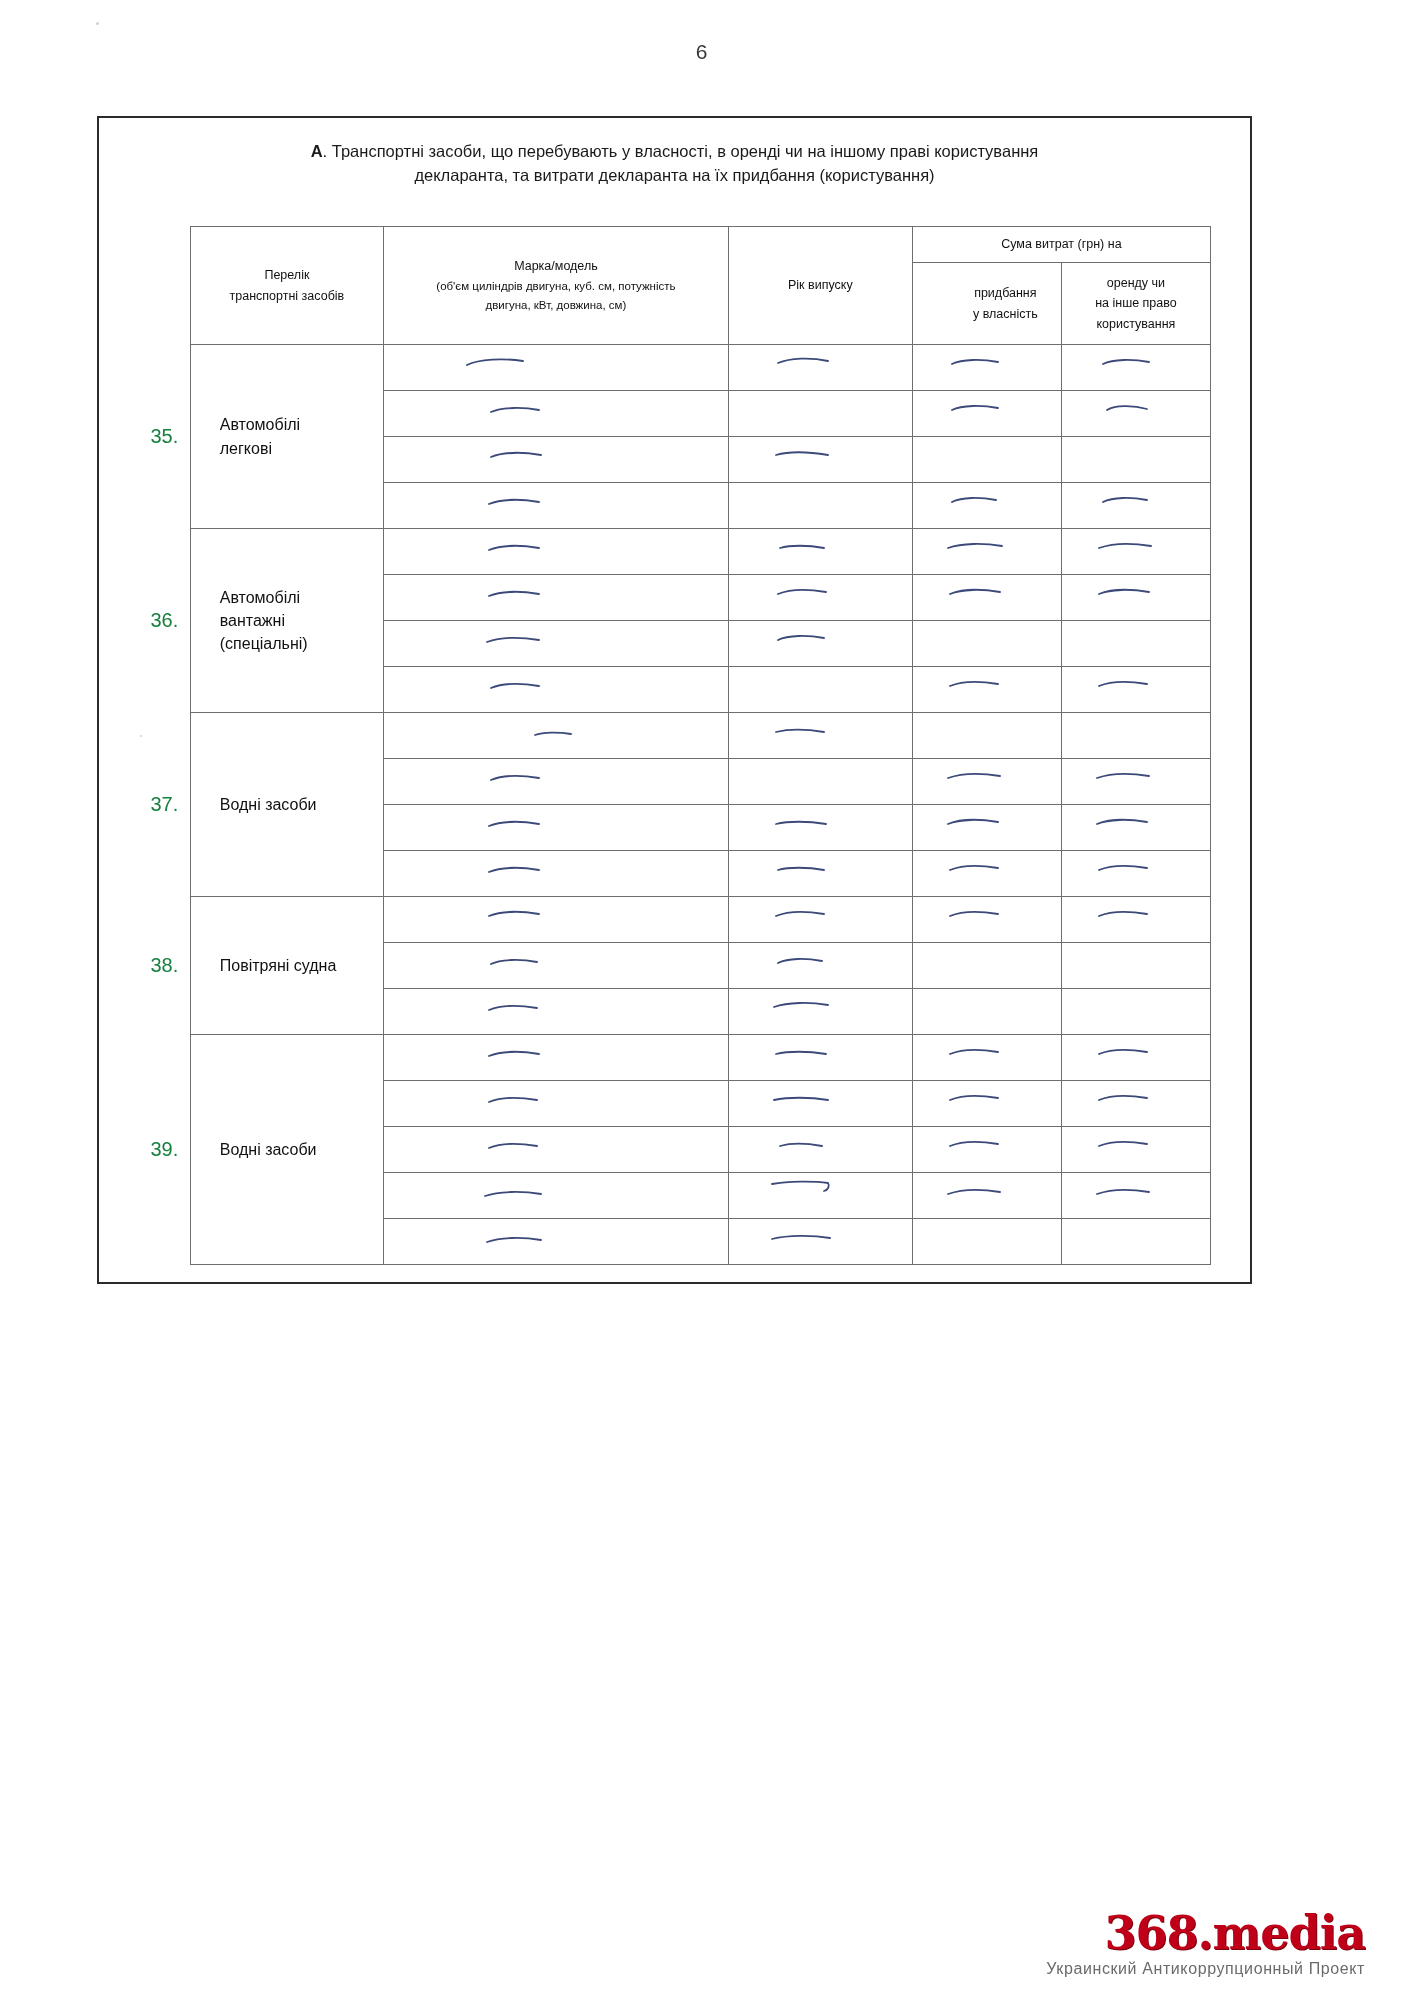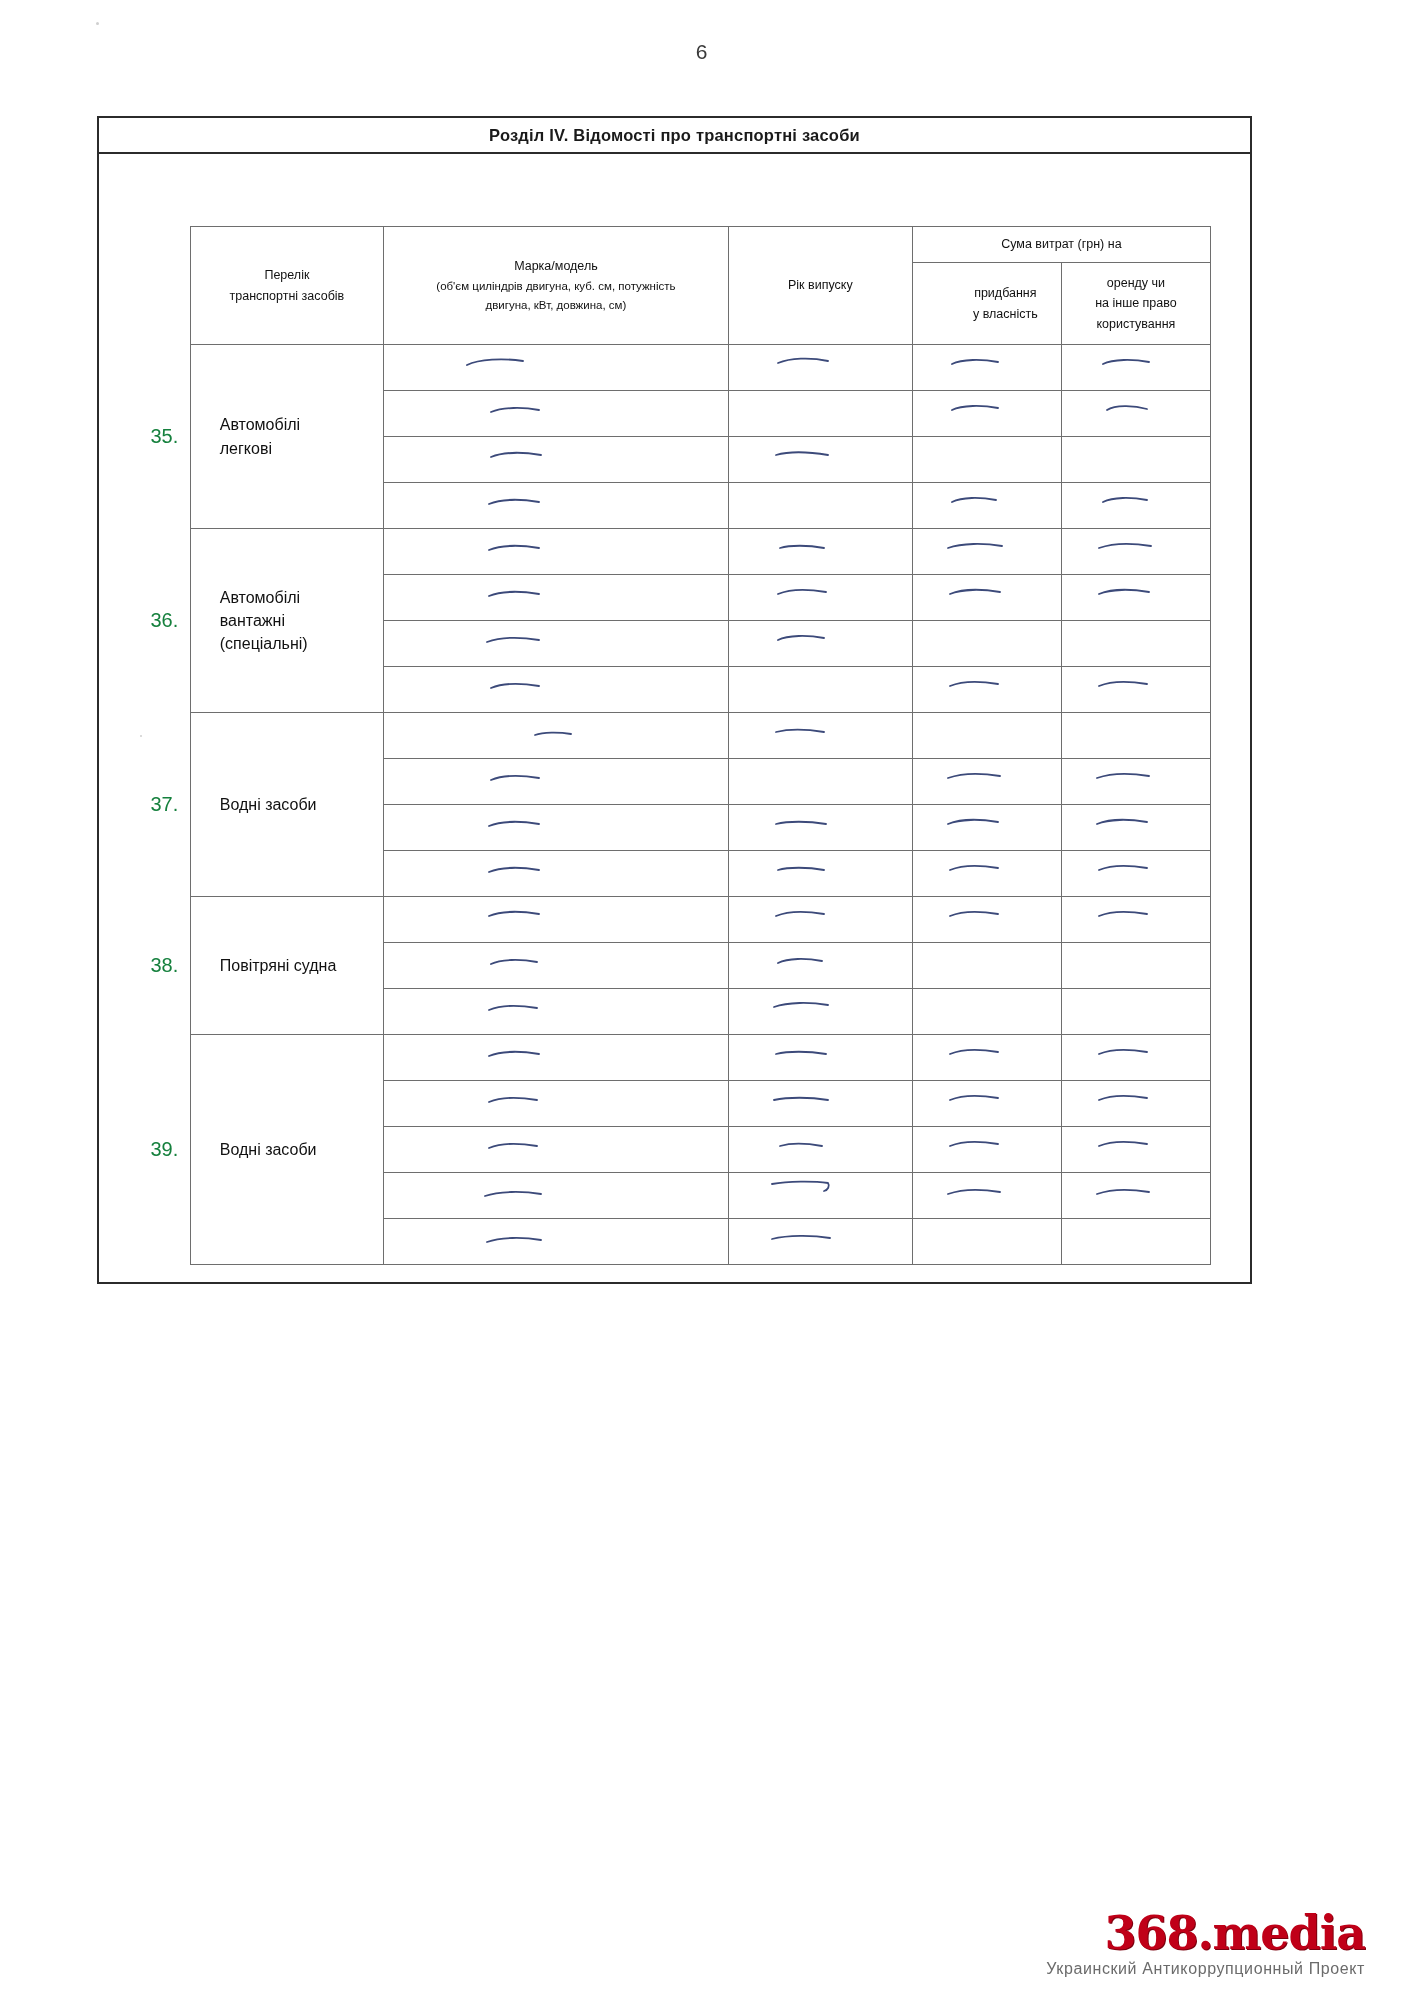--- a/index.html
+++ b/index.html
@@ -114,22 +114,25 @@
 </head>
 <body>
 
 <div class="page-number">6</div>
 
 <div class="speck" style="left:96px;top:22px;width:3px;height:3px;"></div>
 <div class="speck" style="left:140px;top:735px;width:2px;height:2px;"></div>
 
 <div class="doc-frame">
 
-  <div class="section-title-row">Розділ IV. Відомості про транспортні засоби</div>
-
+
+  <div class="intro">
+    <b>А</b><span>. Транспортні засоби, що перебувають у власності, в оренді чи на іншому праві користування</span><br>
+    <span>декларанта, та витрати декларанта на їх придбання (користування)</span>
+  </div>
 
   <table class="vehicles">
     <colgroup>
       <col style="width:44px">
       <col style="width:166px">
       <col style="width:296px">
       <col style="width:158px">
       <col style="width:128px">
       <col style="width:128px">
     </colgroup>

